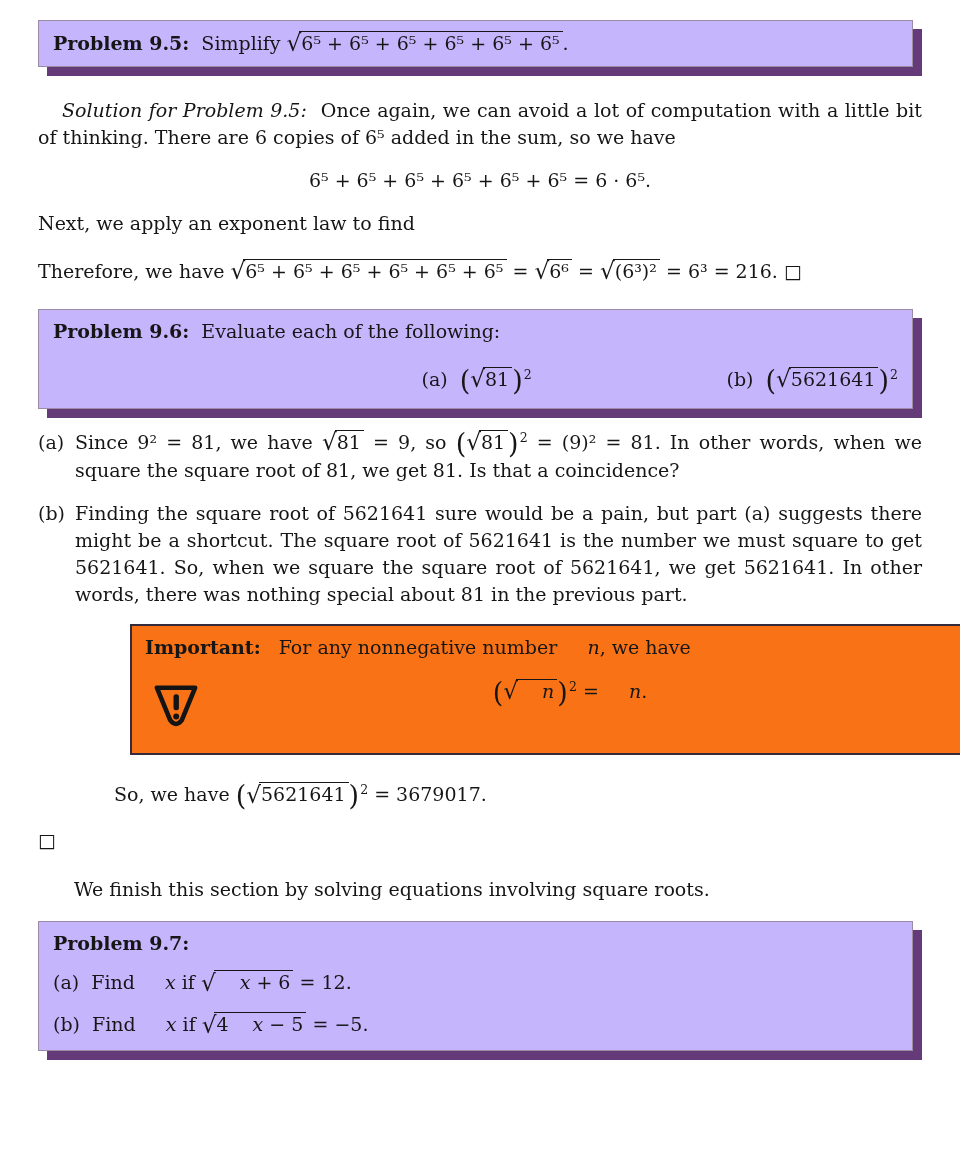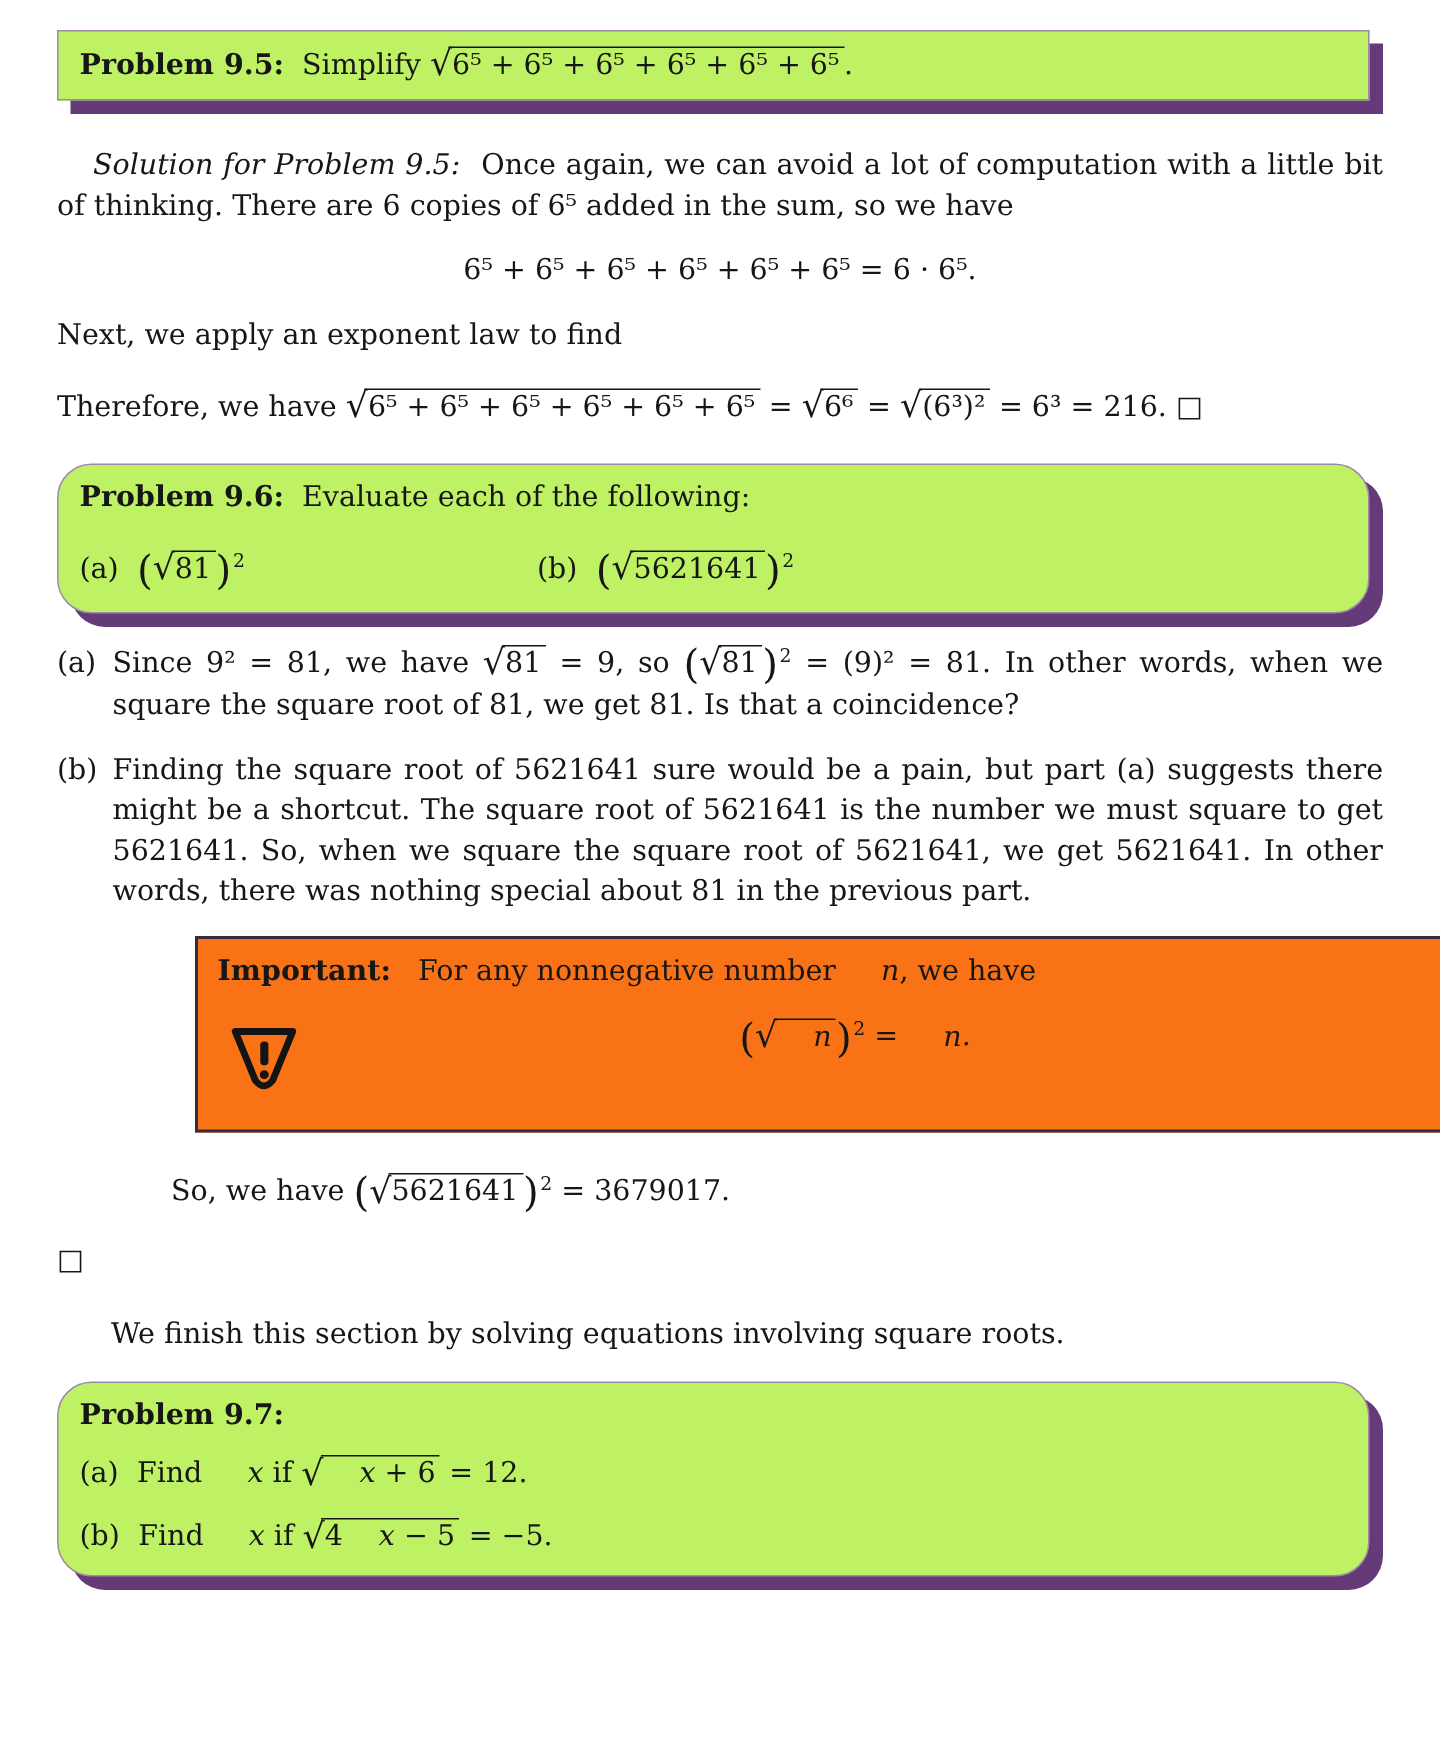--- a/index.html
+++ b/index.html
@@ -3,21 +3,21 @@
 <meta charset="utf-8">
 <style>
   html,body{margin:0;padding:0;background:#ffffff;}
   body{width:960px;height:1164px;overflow:hidden;
        font-family:"DejaVu Serif","Liberation Serif",serif;
        color:#161616;font-size:19px;}
   .page{box-sizing:border-box;width:960px;height:1164px;
         padding:20px 38px 0 38px;overflow:hidden;position:relative;}
 
   
-  .pbox{position:relative;background:#bef264;border:1px solid #9c8ba2;
+  .pbox{position:relative;background:#c4b5fd;border:1px solid #9c8ba2;
         box-shadow:9px 9px 0 0 #643a78;padding:8px 14px 9px 14px;
         margin-right:9px;line-height:28px;}
   .blabel{font-weight:bold;margin-right:12px;}
   .bline{line-height:27px;}
 
   
   .para{margin:0;text-align:justify;line-height:27px;}
   .sol{font-style:italic;margin-right:14px;}
   .eqline{text-align:center;line-height:27px;}
   .item{display:flex;}
@@ -37,23 +37,23 @@
   
   .imp{box-sizing:border-box;margin:16px 0 0 92px;width:880px;
        background:#f97316;border:2px solid #362b3c;padding:8px 13px 12px 13px;}
   .imp-head{line-height:27px;}
   .imp-body{position:relative;height:62px;}
   .warn{position:absolute;left:6px;top:4px;}
   .imp-eq{display:block;text-align:center;margin-top:18px;}
 
   
   .mt30{margin-top:30px;} .mt16{margin-top:16px;} .mt14{margin-top:14px;}
-  .mt20{margin-top:20px;} .mt26{margin-top:26px;} .mt18{margin-top:18px;border-radius:23px;} .mt22{margin-top:22px;}
+  .mt20{margin-top:20px;} .mt26{margin-top:26px;} .mt18{margin-top:18px;} .mt22{margin-top:22px;}
   .tall{line-height:40px;}
-  .abrow{display:flex;margin-top:14px;line-height:40px;}
+  .abrow{display:flex;margin-top:14px;line-height:40px;justify-content:flex-end;}
   .acell{width:305px;}
   .boxline{margin-top:8px;line-height:34px;}
   .indent{text-indent:36px;}
   .sowe{margin:16px 0 0 76px;line-height:46px;}
   .qedline{margin-top:10px;line-height:27px;}
 </style>
 </head>
 <body>
 
 <div class="page">

